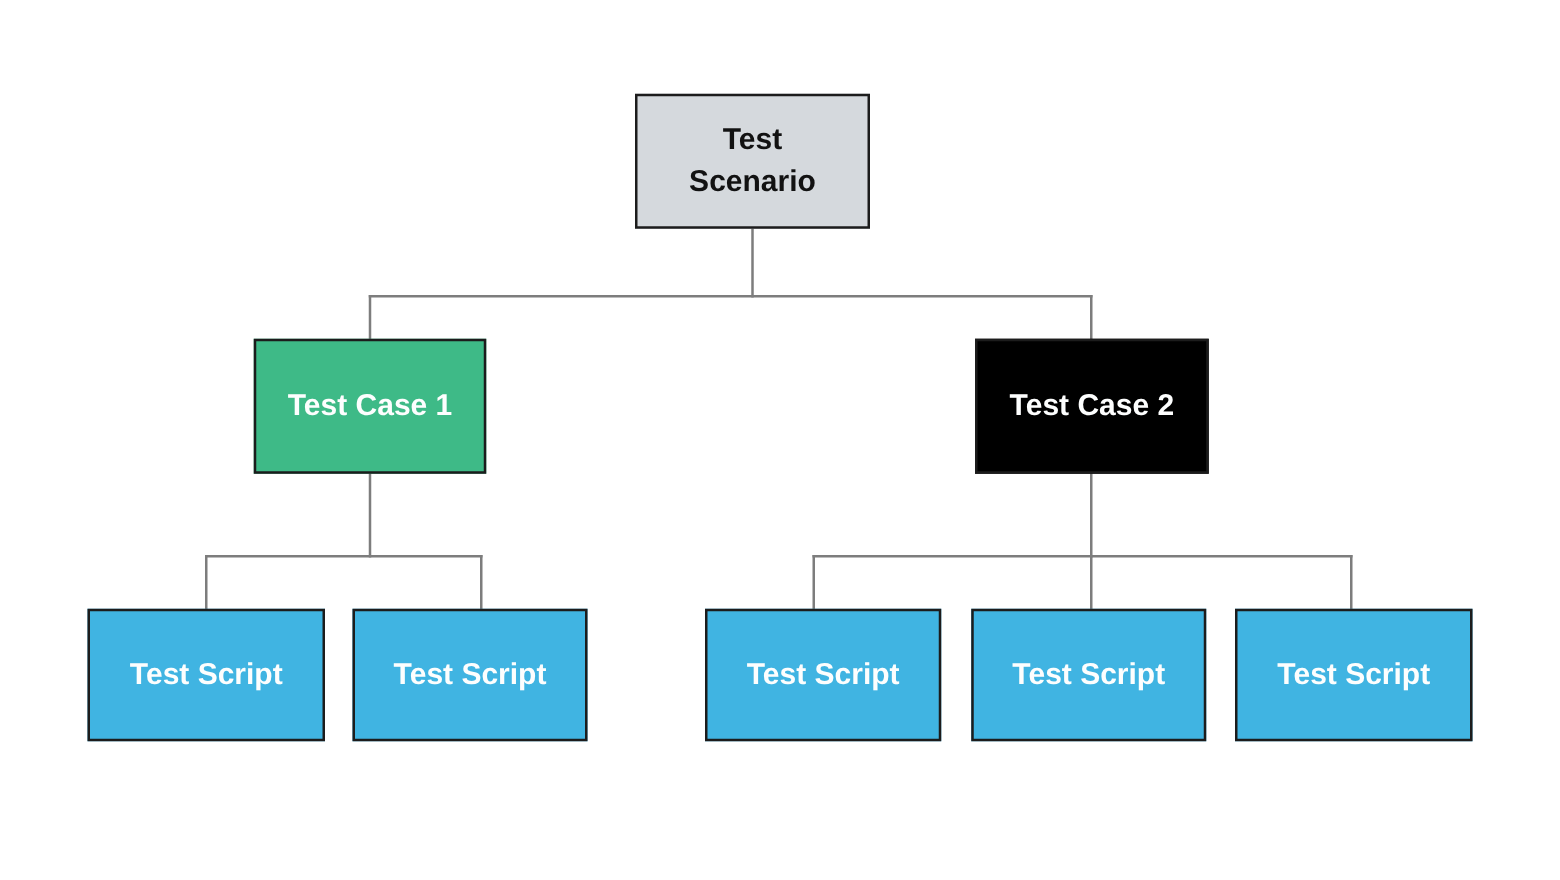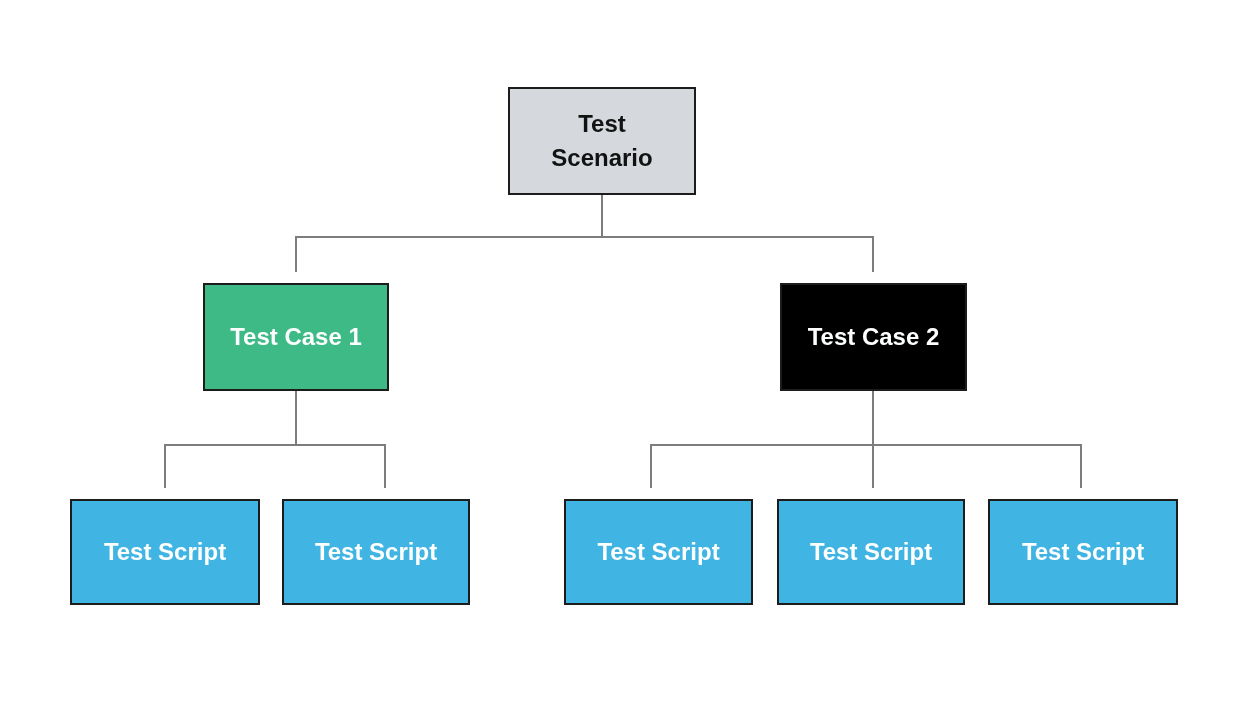--- a/index.html
+++ b/index.html
@@ -15,21 +15,20 @@
     position: absolute;
     box-sizing: border-box;
     display: flex;
     align-items: center;
     justify-content: center;
     border: 2px solid #1c1c1c;
     font-weight: bold;
     font-size: 24px;
     text-align: center;
     line-height: 1.4;
-    margin-top: 12px;
   }
   .node .lbl { display: inline-block; }
   .node-root .lbl { width: 130px; }   
   .connector {
     position: absolute;
     background: #7d7d7d;
   }
 </style>
 </head>
 <body>

